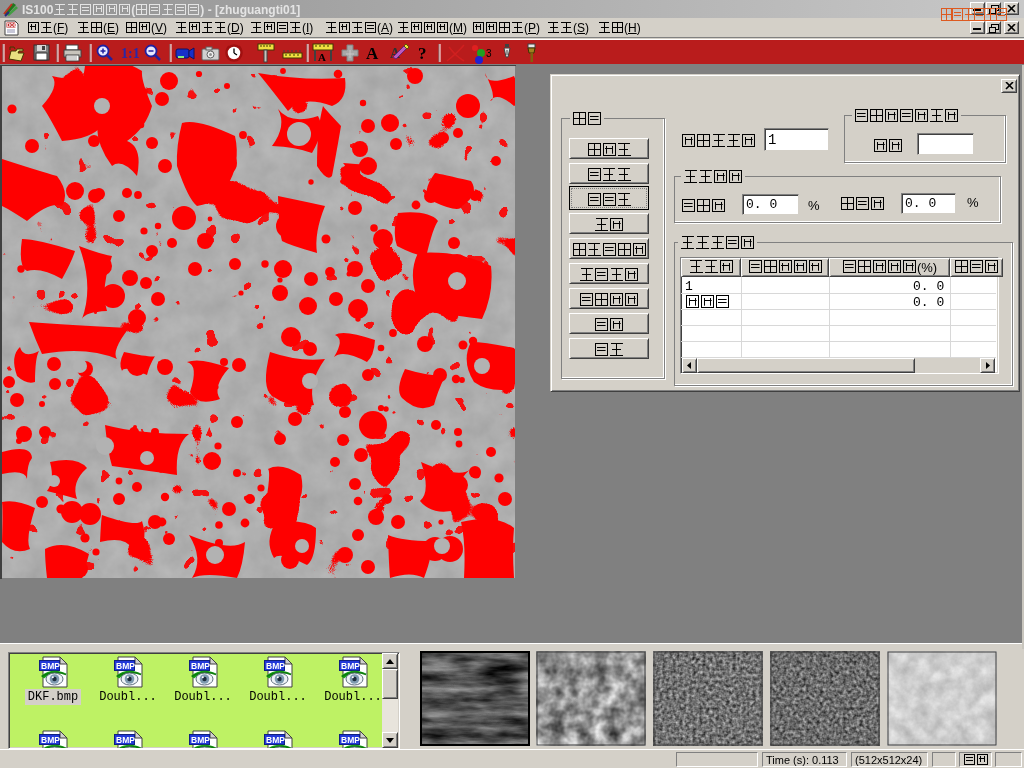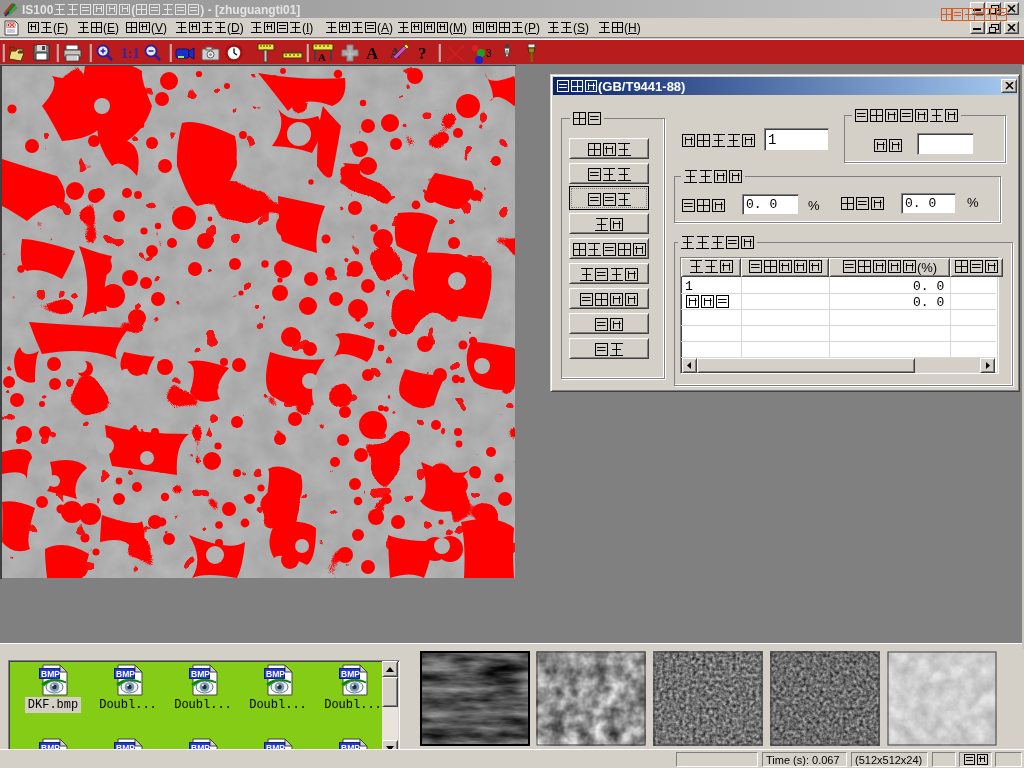--- a/index.html
+++ b/index.html
@@ -490,23 +490,20 @@
         <path d="M6 6 v5" stroke="#404040"></path>
       </g>
       <g transform="translate(526,3)">
         <rect x="2" y="0" width="7" height="4" fill="#e8e8e8" stroke="#404040"></rect>
         <path d="M2 4 h7 l-1 5 h-5 z" fill="#a08020" stroke="#403000"></path>
         <rect x="4.5" y="9" width="2.5" height="9" fill="#806010"></rect>
       </g>
     </svg>
   </div>
 <div class="abs" style="left:550px;top:74px;width:470px;height:318px;background:#d4d0c8;border:1px solid;border-color:#d4d0c8 #404040 #404040 #d4d0c8;box-shadow:inset 1px 1px 0 #fff,inset -1px -1px 0 #808080;z-index:10">
-    <div class="abs" style="left:2px;top:2px;width:464px;height:18px;background:linear-gradient(90deg,#0a246a,#a6caf0)">
-      <div class="abs" style="left:3px;top:2px;color:#fff;font-weight:bold;font-size:13px;white-space:nowrap"><i class="g ga z12"></i><i class="g gb z12"></i><i class="g gd z12"></i>(GB/T9441-88)</div>
-    </div>
     <div class="abs btn" style="left:450px;top:4px;width:16px;height:14px"></div>
     <svg class="abs" style="left:454px;top:7px" width="9" height="8" viewBox="0 0 9 8">
       <path d="M1 0 L8 7 M8 0 L1 7" stroke="#000" stroke-width="1.6"></path>
     </svg>
     <div class="abs group" style="left:10px;top:43px;width:104px;height:261px"></div>
     <div class="abs" style="left:19px;top:36px;background:#d4d0c8;padding:0 2px;font-size:14px"><i class="g gb z14"></i><i class="g ga z14"></i></div>
     <div class="abs btn" style="left:18px;top:63px;width:80px;height:21px;font-size:14px;padding-top:3px"><i class="g gb z14"></i><i class="g gd z14"></i><i class="g gc z14"></i></div>
     <div class="abs btn" style="left:18px;top:88px;width:80px;height:21px;font-size:14px;padding-top:3px"><i class="g ga z14"></i><i class="g gc z14"></i><i class="g gc z14"></i></div>
     <div class="abs" style="left:18px;top:111px;width:80px;height:24px;border:1px solid #000;background:#d4d0c8">
       <div class="abs" style="left:1px;top:1px;right:1px;bottom:1px;border:1px dotted #808080;background:#d4d0c8;text-align:center;padding-top:3px;font-size:14px"><i class="g ga z14"></i><i class="g ga z14"></i><i class="g gc z14"></i></div>
@@ -559,21 +556,21 @@
         </svg>
         <div class="abs btn" style="left:298px;top:0;width:15px;height:15px"></div>
         <svg class="abs" style="left:302px;top:4px" width="7" height="7">
           <path d="M2 0 L6 3.5 L2 7" fill="#000"></path>
         </svg>
         <div class="abs btn" style="left:15px;top:0;width:218px;height:15px"></div>
       </div>
     </div>
   </div>
 <div class="abs" style="left:0;top:643px;width:1024px;height:106px;background:#d4d0c8;border-top:1px solid #fff">
-    <div class="abs sunk" style="left:8px;top:16px;width:392px;height:97px;background:#84cc16;overflow:hidden">
+    <div class="abs sunk" style="left:8px;top:8px;width:392px;height:97px;background:#bef264;overflow:hidden">
       <svg class="abs" style="left:30px;top:3px" width="32" height="32" viewBox="0 0 32 32">
         <use href="#bmpi"></use>
       </svg>
       <div class="abs" style="left:8px;top:37px;width:72px;text-align:center;font-size:12px;font-family:'Liberation Mono',monospace;white-space:nowrap"><span style="background:#d4d0c8;padding:1px 3px;">DKF.bmp</span></div>
       <svg class="abs" style="left:30px;top:77px" width="32" height="32" viewBox="0 0 32 32">
         <use href="#bmpi"></use>
       </svg>
       <svg class="abs" style="left:105px;top:3px" width="32" height="32" viewBox="0 0 32 32">
         <use href="#bmpi"></use>
       </svg>
@@ -630,17 +627,17 @@
       <rect width="110" height="95" filter="url(#t4)"></rect>
       <rect x="1" y="1" width="108" height="93" fill="none" stroke="#404040" stroke-width="1"></rect>
     </svg>
     <svg class="abs" style="left:887px;top:7px" width="110" height="95">
       <rect width="110" height="95" filter="url(#t5)"></rect>
       <rect x="1" y="1" width="108" height="93" fill="none" stroke="#404040" stroke-width="1"></rect>
     </svg>
   </div>
 <div class="abs" style="left:0;top:749px;width:1024px;height:19px;background:#d4d0c8;border-top:1px solid #fff;font-size:12px">
     <div class="abs" style="left:676px;top:2px;width:82px;height:15px;border:1px solid;border-color:#808080 #fff #fff #808080;padding:1px 3px;white-space:nowrap;overflow:hidden;font-size:11px"></div>
-    <div class="abs" style="left:762px;top:2px;width:85px;height:15px;border:1px solid;border-color:#808080 #fff #fff #808080;padding:1px 3px;white-space:nowrap;overflow:hidden;font-size:11px">Time (s): 0.067</div>
+    <div class="abs" style="left:762px;top:2px;width:85px;height:15px;border:1px solid;border-color:#808080 #fff #fff #808080;padding:1px 3px;white-space:nowrap;overflow:hidden;font-size:11px">Time (s): 0.113</div>
     <div class="abs" style="left:851px;top:2px;width:77px;height:15px;border:1px solid;border-color:#808080 #fff #fff #808080;padding:1px 3px;white-space:nowrap;overflow:hidden;font-size:11px">(512x512x24)</div>
     <div class="abs" style="left:932px;top:2px;width:24px;height:15px;border:1px solid;border-color:#808080 #fff #fff #808080;padding:1px 3px;white-space:nowrap;overflow:hidden;font-size:11px"></div>
     <div class="abs" style="left:959px;top:2px;width:33px;height:15px;border:1px solid;border-color:#808080 #fff #fff #808080;padding:1px 3px;white-space:nowrap;overflow:hidden;font-size:11px"><i class="g ga z11"></i><i class="g gd z11"></i></div>
     <div class="abs" style="left:995px;top:2px;width:27px;height:15px;border:1px solid;border-color:#808080 #fff #fff #808080;padding:1px 3px;white-space:nowrap;overflow:hidden;font-size:11px"></div>
   </div>
 </body></html>

